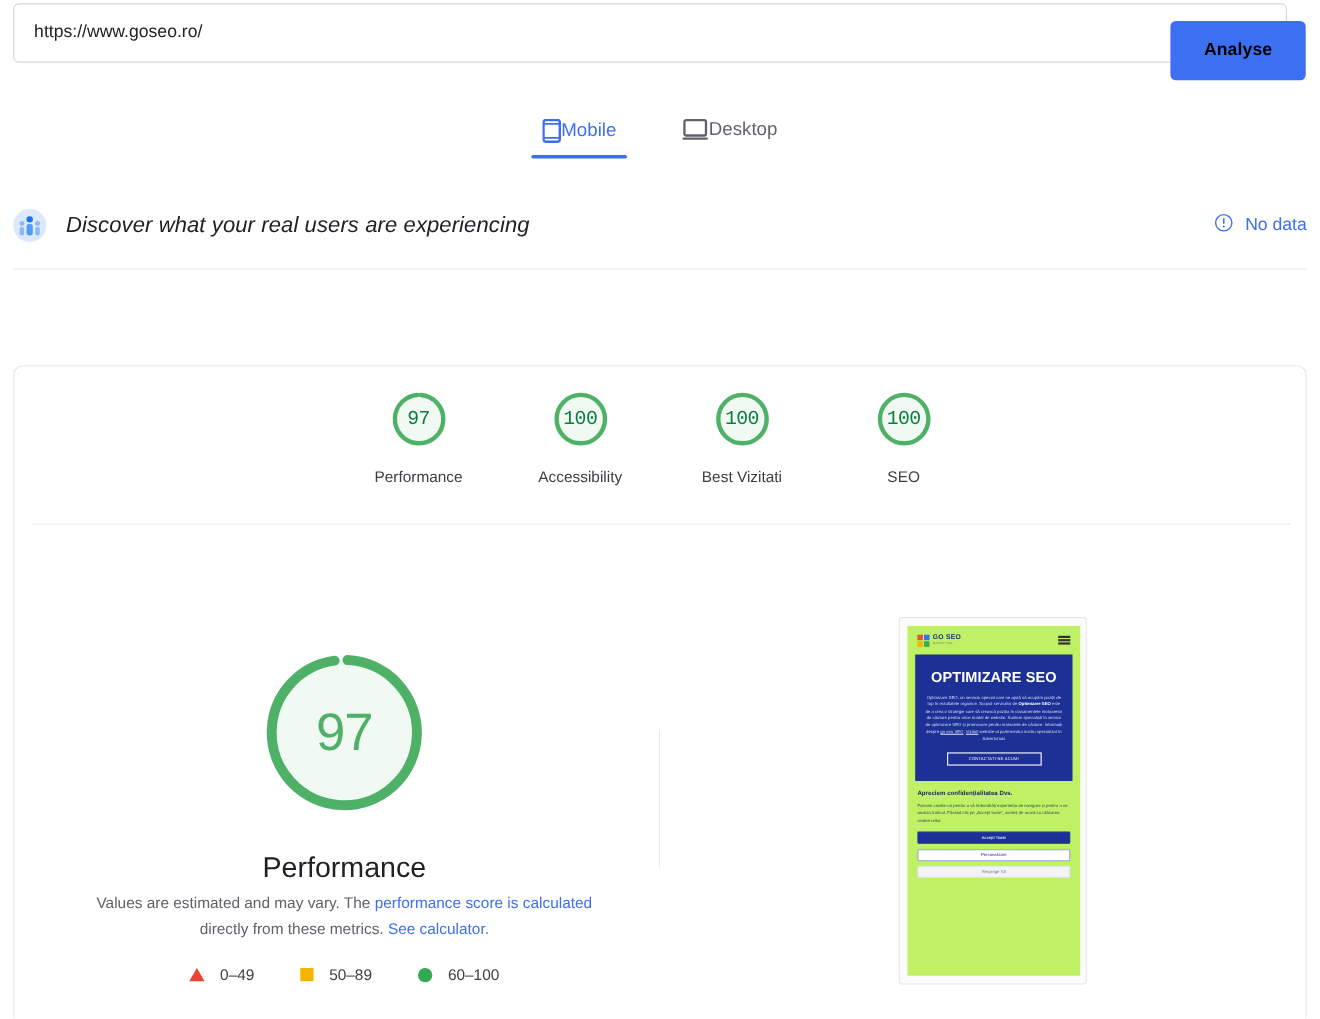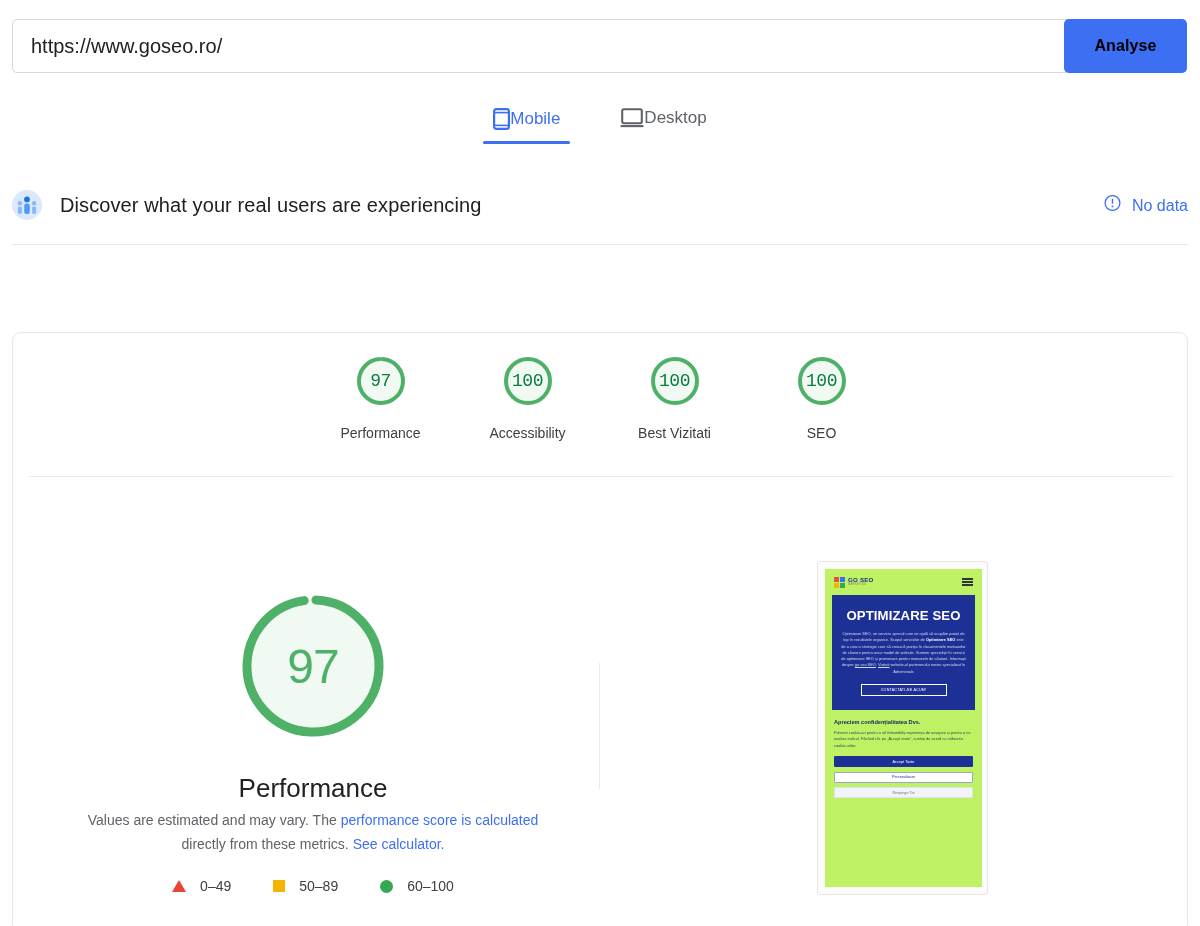--- a/index.html
+++ b/index.html
@@ -10,26 +10,26 @@
     color: #202124;
     overflow: hidden;
   }
   .page { position: relative; width: 1200px; height: 926px; }
 
   
   .urlrow {
     position: absolute; left: 0; top: 0; width: 1200px; height: 92px;
   }
   .url-input {
-    position: absolute; left: 12px; top: 19px;
+    position: absolute; left: 12px; top: 3px;
     width: 1158px; height: 54px;
     border: 1px solid #d4d6d9; border-radius: 5px;
     background: #fff;
     font-family: "Liberation Sans", sans-serif;
-    font-size: 20px; color: #202124;
+    font-size: 16px; color: #202124;
     padding: 0 18px;
     outline: none;
   }
   .analyse-btn {
     position: absolute; left: 1064px; top: 19px;
     width: 123px; height: 54px;
     background: #3d6ff2; color: #000000;
     border: none; border-radius: 5px;
     font-family: "Liberation Sans", sans-serif;
     font-size: 16px; font-weight: bold;
@@ -66,20 +66,21 @@
   .sec-diag  { top: 272px; height: 48px; }
 
   .sec-icon {
     position: absolute; left: 12px; top: 50%; transform: translateY(-50%);
     width: 30px; height: 30px;
   }
   .sec-title {
     position: absolute; left: 60px; top: 50%; transform: translateY(-50%);
     font-size: 20px; color: #202124; letter-spacing: .1px;
     white-space: nowrap;
+    font-style: italic;
   }
   .nodata {
     position: absolute; right: 12px; top: 50%; transform: translateY(-50%);
     display: flex; align-items: center; gap: 11px;
     color: #3d6ff2; font-size: 16px; cursor: pointer;
   }
   .divider-h {
     position: absolute; left: 12px; width: 1176px; height: 1px;
     background: #e8eaed;
   }

